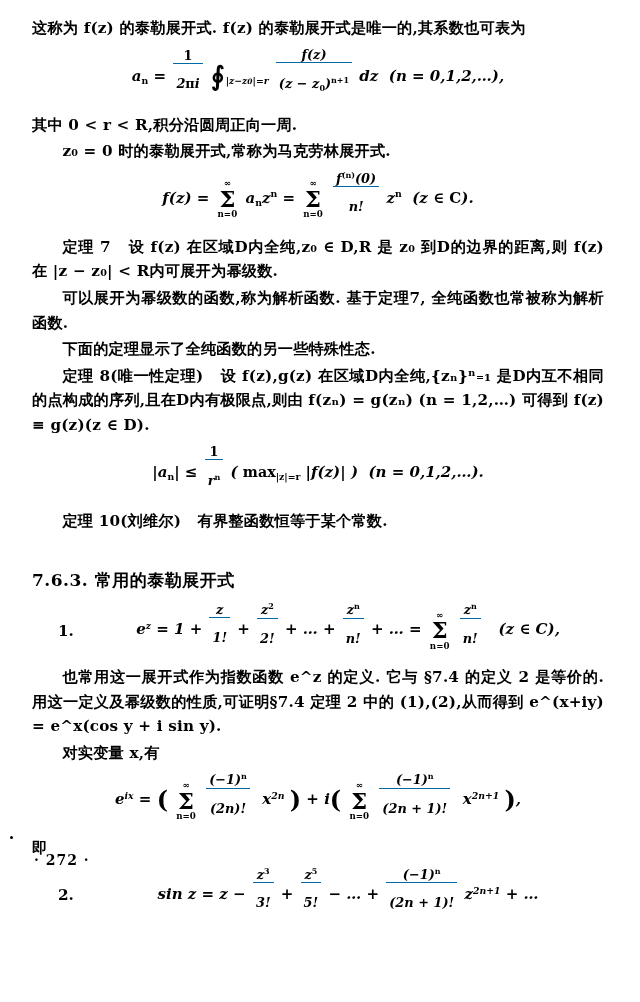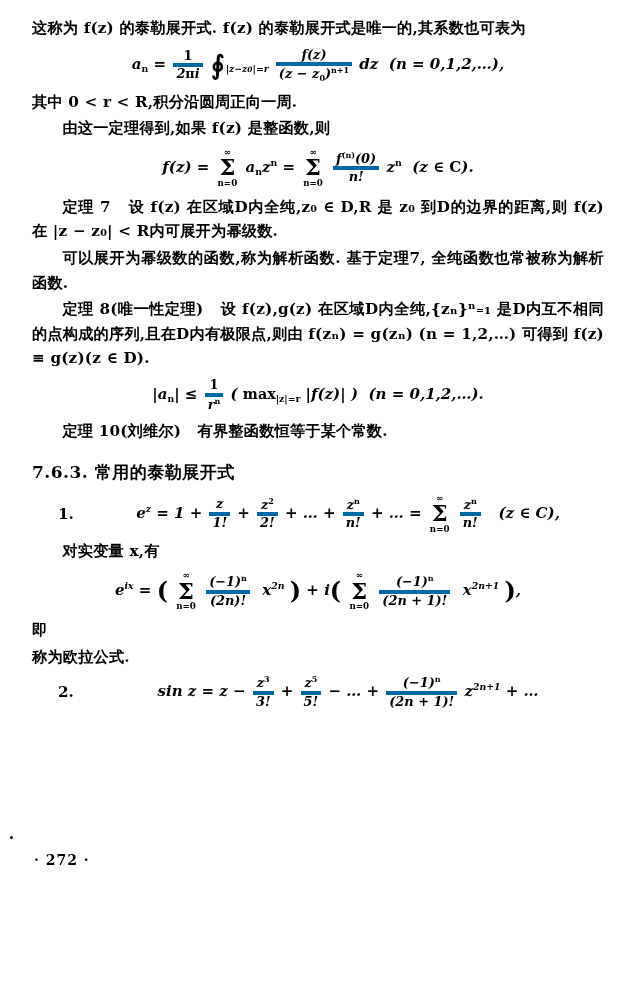--- a/index.html
+++ b/index.html
@@ -50,21 +50,21 @@
   
   .frac {
     display: inline-block;
     vertical-align: middle;
     text-align: center;
     font-size: 0.86em;
     line-height: 1.12;
     margin: 0 2px;
   }
   .frac .num { display: block; padding: 0 3px; }
-  .frac .den { display: block; border-top: 4px solid #0369a1; padding: 0 3px; }
+  .frac .den { display: block; border-top: 1px solid #0369a1; padding: 13px 3px; }
   
   .bigop {
     display: inline-block;
     vertical-align: middle;
     text-align: center;
     font-style: normal;
     line-height: 1;
     margin: 0 3px;
   }
   .bigop .lim-top { display: block; font-size: 0.58em; }
@@ -78,21 +78,21 @@
     line-height: 0.7;
     margin: 0 1px;
   }
   .sub { font-size: 0.62em; vertical-align: -0.32em; font-style: normal; }
   .sup { font-size: 0.62em; vertical-align: 0.62em; font-style: normal; margin-top: 29px; }
   .supi { font-size: 0.62em; vertical-align: 0.62em; font-style: italic; }
   
   .sec-head {
     font-size: 17px;
     font-weight: 700;
-    margin: 17px 0 10px 0;
+    margin: 36px 0 10px 0;
     letter-spacing: 0.5px;
   }
   .item-row {
     display: flex;
     align-items: center;
     margin: 6px 0;
   }
   .item-num {
     font-weight: 700;
     font-size: 15.2px;
@@ -138,38 +138,39 @@
   <div class="math">
     <span class="up" style="font-style:italic">a</span><span class="sub">n</span> =
     <span class="frac"><span class="num up">1</span><span class="den">2<span style="font-style:normal">π</span><span style="font-style:italic">i</span></span></span>
     <span class="intop">∮</span><span class="sub" style="font-style:italic">|z−z<span style="font-size:0.8em">0</span>|=r</span>
     <span class="frac"><span class="num">f(z)</span><span class="den">(z − z<span class="sub">0</span>)<span class="sup">n+1</span></span></span>
     <span style="font-style:italic">dz</span>
     &nbsp;(<span style="font-style:italic">n</span> = 0,1,2,…),
   </div>
 
   <p class="para">其中 0 &lt; r &lt; R,积分沿圆周正向一周.</p>
-  <p class="para indent">由这一定理得到,如果 f(z) 是整函数,则</p>
+  <p class="para indent">z₀ = 0 时的泰勒展开式,常称为马克劳林展开式.</p>
 
   <div class="math">
     f(z) =
     <span class="bigop"><span class="lim-top">∞</span><span class="sym">Σ</span><span class="lim-bot">n=0</span></span>
     a<span class="sub">n</span>z<span class="sup">n</span> =
     <span class="bigop"><span class="lim-top">∞</span><span class="sym">Σ</span><span class="lim-bot">n=0</span></span>
     <span class="frac"><span class="num">f<span class="sup">(n)</span>(0)</span><span class="den">n!</span></span>
     z<span class="sup">n</span>
     &nbsp;(<span>z</span> <span class="up">∈</span> <span class="up" style="font-weight:700">C</span>).
   </div>
 
   <p class="para indent">
     <span class="b-lead">定理 7</span>
     &nbsp;&nbsp;<span>设 f(z) 在区域D内全纯,z₀ ∈ D,R 是 z₀ 到D的边界的距离,则 f(z) 在 |z − z₀| &lt; R内可展开为幂级数.</span>
   </p>
 
   <p class="para indent">可以展开为幂级数的函数,称为解析函数. 基于定理7, 全纯函数也常被称为解析函数.</p>
+  <p class="para indent">下面的定理显示了全纯函数的另一些特殊性态.</p>
 
   <p class="para indent">
     <span class="b-lead">定理 8(唯一性定理)</span>
     &nbsp;&nbsp;<span>设 f(z),g(z) 在区域D内全纯,{zₙ}ⁿ₌₁ 是D内互不相同的点构成的序列,且在D内有极限点,则由 f(zₙ) = g(zₙ) (n = 1,2,…) 可得到 f(z) ≡ g(z)(z ∈ D).</span>
   </p>
 
 
   <div class="math">
     |a<span class="sub">n</span>| <span class="up">≤</span>
     <span class="frac"><span class="num up">1</span><span class="den">r<span class="sup">n</span></span></span>
@@ -193,38 +194,38 @@
       <span class="frac"><span class="num">z<span class="sup">2</span></span><span class="den">2!</span></span> +
       … +
       <span class="frac"><span class="num">z<span class="sup">n</span></span><span class="den">n!</span></span> +
       … =
       <span class="bigop"><span class="lim-top">∞</span><span class="sym">Σ</span><span class="lim-bot">n=0</span></span>
       <span class="frac"><span class="num">z<span class="sup">n</span></span><span class="den">n!</span></span>
       &nbsp;&nbsp;(<span>z</span> <span class="up">∈</span> <span class="up" style="font-weight:700">C</span>),
     </span>
   </div>
 
+  <p class="para indent">也常用这一展开式作为指数函数 e^z 的定义. 它与 §7.4 的定义 2 是等价的. 用这一定义及幂级数的性质,可证明§7.4 定理 2 中的 (1),(2),从而得到 e^(x+iy) = e^x(cos y + i sin y).</p>
   <p class="para indent">对实变量 x,有</p>
 
   <div class="math">
     e<span class="supi">ix</span> = <span class="up" style="font-size:1.6em;vertical-align:middle;">(</span>
     <span class="bigop"><span class="lim-top">∞</span><span class="sym">Σ</span><span class="lim-bot">n=0</span></span>
     <span class="frac"><span class="num">(−1)<span class="sup">n</span></span><span class="den">(2n)!</span></span>
     &nbsp;x<span class="supi">2n</span>
     <span class="up" style="font-size:1.6em;vertical-align:middle;">)</span> + i<span class="up" style="font-size:1.6em;vertical-align:middle;">(</span>
     <span class="bigop"><span class="lim-top">∞</span><span class="sym">Σ</span><span class="lim-bot">n=0</span></span>
     <span class="frac"><span class="num">(−1)<span class="sup">n</span></span><span class="den">(2n + 1)!</span></span>
     &nbsp;x<span class="supi">2n+1</span>
     <span class="up" style="font-size:1.6em;vertical-align:middle;">)</span>,
   </div>
 
   <p class="para">即</p>
 
 
-  <p class="para bold">称为欧拉公式.</p>
 
   <div class="item-row">
     <span class="item-num">2.</span>
     <span class="item-math">
       <span class="up">sin</span> z = z −
       <span class="frac"><span class="num">z<span class="sup">3</span></span><span class="den">3!</span></span> +
       <span class="frac"><span class="num">z<span class="sup">5</span></span><span class="den">5!</span></span>
       − … +
       <span class="frac"><span class="num">(−1)<span class="sup">n</span></span><span class="den">(2n + 1)!</span></span>
       z<span class="supi">2n+1</span> + …

